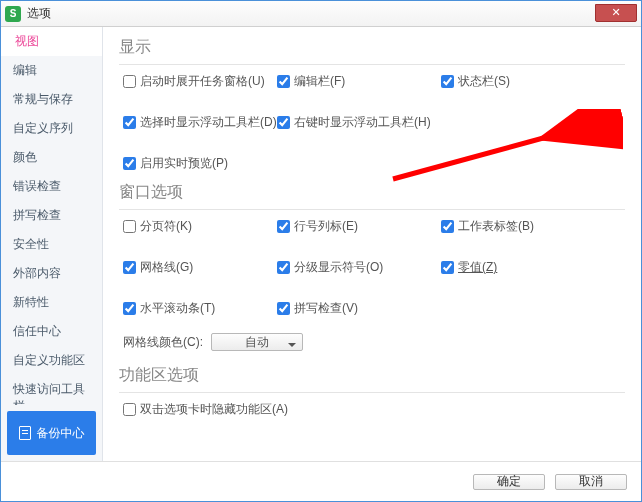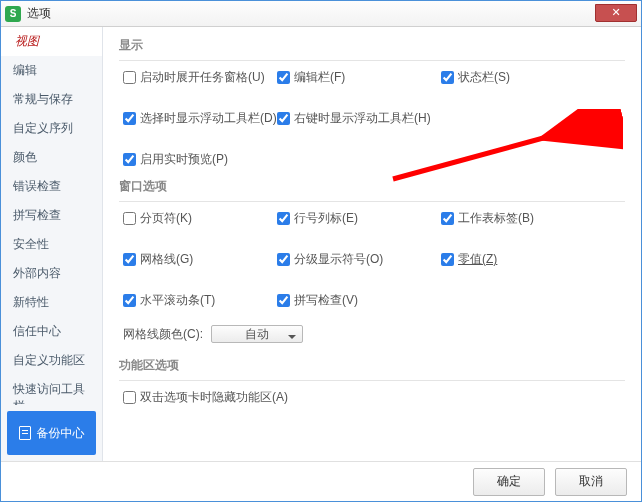--- a/index.html
+++ b/index.html
@@ -8,35 +8,35 @@
   .titlebar { height: 26px; background: linear-gradient(#fdfdfd,#f3f3f3); border-bottom: 1px solid #d0d0d0; display: flex; align-items: center; padding: 0 0 0 4px; }
   .title-icon { width: 16px; height: 16px; background: #2fa84f; border-radius: 3px; display: flex; align-items: center; justify-content: center; color: #fff; font-size: 10px; font-weight: bold; }
   .title-text { margin-left: 6px; color: #333; }
   .title-spacer { flex: 1; }
   .close-btn { width: 42px; height: 18px; background: #c75050; border: 1px solid #a03030; border-radius: 0 0 2px 2px; display: flex; align-items: center; justify-content: center; margin-right: 4px; margin-top:-2px; }
   .close-x { color: #fff; font-size: 11px; line-height: 1; }
   .body { flex: 1; display: flex; background: #fff; min-height:0;}
   .sidebar { width: 102px; background: #f4f6f9; border-right: 1px solid #e0e4ea; display: flex; flex-direction: column; }
   .sidebar-list { flex: 1; overflow: hidden; }
   .sidebar-item { padding: 6px 12px; color: #4a5a6a; cursor: pointer; }
-  .sidebar-item.active { background: #fff; color: #b91c1c; font-weight: 500; border-left:2px solid #fff;font-style:italic;}
+  .sidebar-item.active { background: #fff; color: #ec4899; font-weight: 500; border-left:2px solid #fff;}
   .backup-btn { margin: 6px; height: 44px; background: #2b7de9; color: #fff; display: flex; align-items: center; justify-content: center; gap: 6px; border-radius: 2px; cursor: pointer; }
   .backup-icon { width: 12px; height: 14px; border: 1px solid #fff; border-radius: 1px; position: relative; }
   .backup-icon::after{content:"";position:absolute;left:2px;top:3px;width:6px;height:1px;background:#fff;box-shadow:0 3px 0 #fff;}
   .content { flex: 1; padding: 10px 16px 4px 16px; overflow: hidden; display:flex; flex-direction:column;}
-  .section-title { color: #888; font-size: 12px; margin-bottom: 4px; font-weight: bold; }
+  .section-title { color: #888; font-size: 16px; margin-bottom: 4px; }
   .section-line { border: none; border-top: 1px solid #e4e4e4; margin: 2px 0 8px 0; }
   .opt-grid { display: grid; grid-template-columns: 130px 140px 150px; column-gap: 0; row-gap: 6px; margin-bottom: 10px; margin-left: 4px; gap: 24px;}
   .chk { display: flex; align-items: center; gap: 4px; color: #555; cursor: pointer; white-space: nowrap;}
   .chk input { width: 13px; height: 13px; accent-color: #2b7de9; cursor: pointer; }
   .row-inline { display: flex; align-items: flex-end; gap: 8px; margin: 6px 0 14px 4px; color: #555; }
   .combo { width: 92px; height: 18px; border: 1px solid #b8b8b8; border-radius: 2px; background: linear-gradient(#fdfdfd,#ececec); display: flex; align-items: center; justify-content: center; position: relative; cursor: pointer; }
   .combo::after { content: ""; position: absolute; right: 6px; top: 9px; border: 4px solid transparent; border-top-color: #555; }
   .footer { height: 40px; border-top: 1px solid #e0e0e0; display: flex; align-items: center; justify-content: flex-end; gap: 10px; padding: 0 14px; }
-  .btn { width: 72px; height: 28px; border: 1px solid #b8b8b8; background: linear-gradient(#fdfdfd,#ececec); border-radius: 2px; display: flex; align-items: center; justify-content: center; cursor: pointer; color: #333; }
+  .btn { width: 72px; height: 16px; border: 1px solid #b8b8b8; background: linear-gradient(#fdfdfd,#ececec); border-radius: 2px; display: flex; align-items: center; justify-content: center; cursor: pointer; color: #333; }
   .arrow-svg { position: absolute; pointer-events: none; }
   .zero-target { position: relative; text-decoration: underline; }
 </style>
 </head>
 <body>
 
 <div class="window">
   <div class="titlebar">
     <div class="title-icon">S</div>
     <div class="title-text">选项</div>

